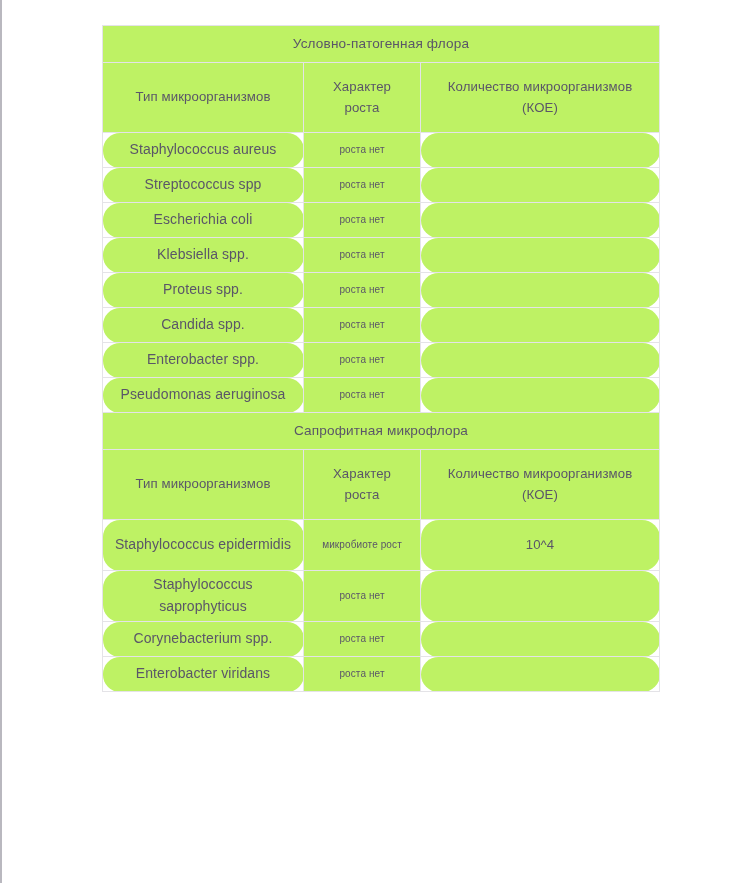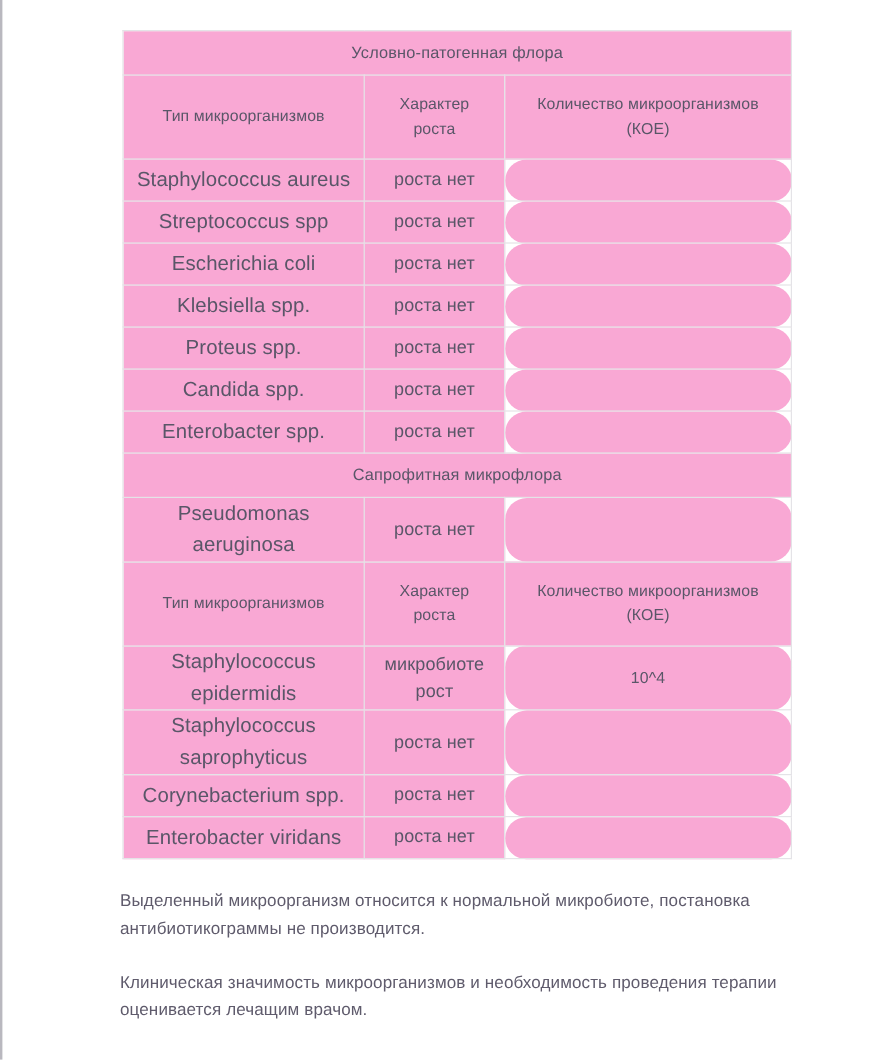--- a/index.html
+++ b/index.html
@@ -47,21 +47,21 @@
     table-layout: fixed;
   }
   .result-table td {
     border: 1px solid #e4e3e7;
     padding: 0 8px;
     text-align: center;
     vertical-align: middle;
     font-size: 13.2px;
     line-height: 1.55;
     color: #5a5668;
-    background: #f9a8d4;
+    background: #bef264;
     letter-spacing: 0.1px;
   }
 
   .col-organism { width: 201px; }
   .col-growth   { width: 117px; }
   .col-count    { width: 239px; }
 
   
   td.section-title {
     height: 36px;
@@ -74,25 +74,26 @@
   td.col-head {
     height: 57px;
     font-size: 13.2px;
     color: #5a5668;
     padding: 6px 10px;
   }
 
   
   td.organism-cell {
     height: 34px;
-    font-size: 17px;
+    font-size: 14px;
+    border-radius: 17px;
   }
   td.growth-cell {
     height: 34px;
-    font-size: 15px;
+    font-size: 10px;
   }
   td.count-cell {
     height: 34px;
     font-size: 13.2px;
     border-radius: 18px;
   }
 
   
   tr.tall td {
     height: 50px;
@@ -165,26 +166,26 @@
           <td class="organism-cell">Candida spp.</td>
           <td class="growth-cell">роста нет</td>
           <td class="count-cell"></td>
         </tr>
         <tr>
           <td class="organism-cell">Enterobacter spp.</td>
           <td class="growth-cell">роста нет</td>
           <td class="count-cell"></td>
         </tr>
         <tr>
+          <td class="organism-cell">Pseudomonas aeruginosa</td>
+          <td class="growth-cell">роста нет</td>
+          <td class="count-cell"></td>
+        </tr>
+        <tr>
           <td class="section-title" colspan="3">Сапрофитная микрофлора</td>
-        </tr>
-        <tr>
-          <td class="organism-cell">Pseudomonas aeruginosa</td>
-          <td class="growth-cell">роста нет</td>
-          <td class="count-cell"></td>
         </tr>
         <tr>
           <td class="col-head">Тип микроорганизмов</td>
           <td class="col-head">Характер роста</td>
           <td class="col-head"><span>Количество микроорганизмов</span><br><span>(КОЕ)</span></td>
         </tr>
         <tr class="tall">
           <td class="organism-cell">Staphylococcus epidermidis</td>
           <td class="growth-cell">микробиоте рост</td>
           <td class="count-cell">10^4</td>
@@ -200,18 +201,14 @@
           <td class="count-cell"></td>
         </tr>
         <tr>
           <td class="organism-cell">Enterobacter viridans</td>
           <td class="growth-cell">роста нет</td>
           <td class="count-cell"></td>
         </tr>
       </tbody>
   </table>
 
-  <div class="notes" id="footer-notes">
-      <p class="note">Выделенный микроорганизм относится к нормальной микробиоте, постановка антибиотикограммы не производится.</p>
-      <p class="note">Клиническая значимость микроорганизмов и необходимость проведения терапии оценивается лечащим врачом.</p>
-    </div>
 
 </div>
 
 </body></html>

